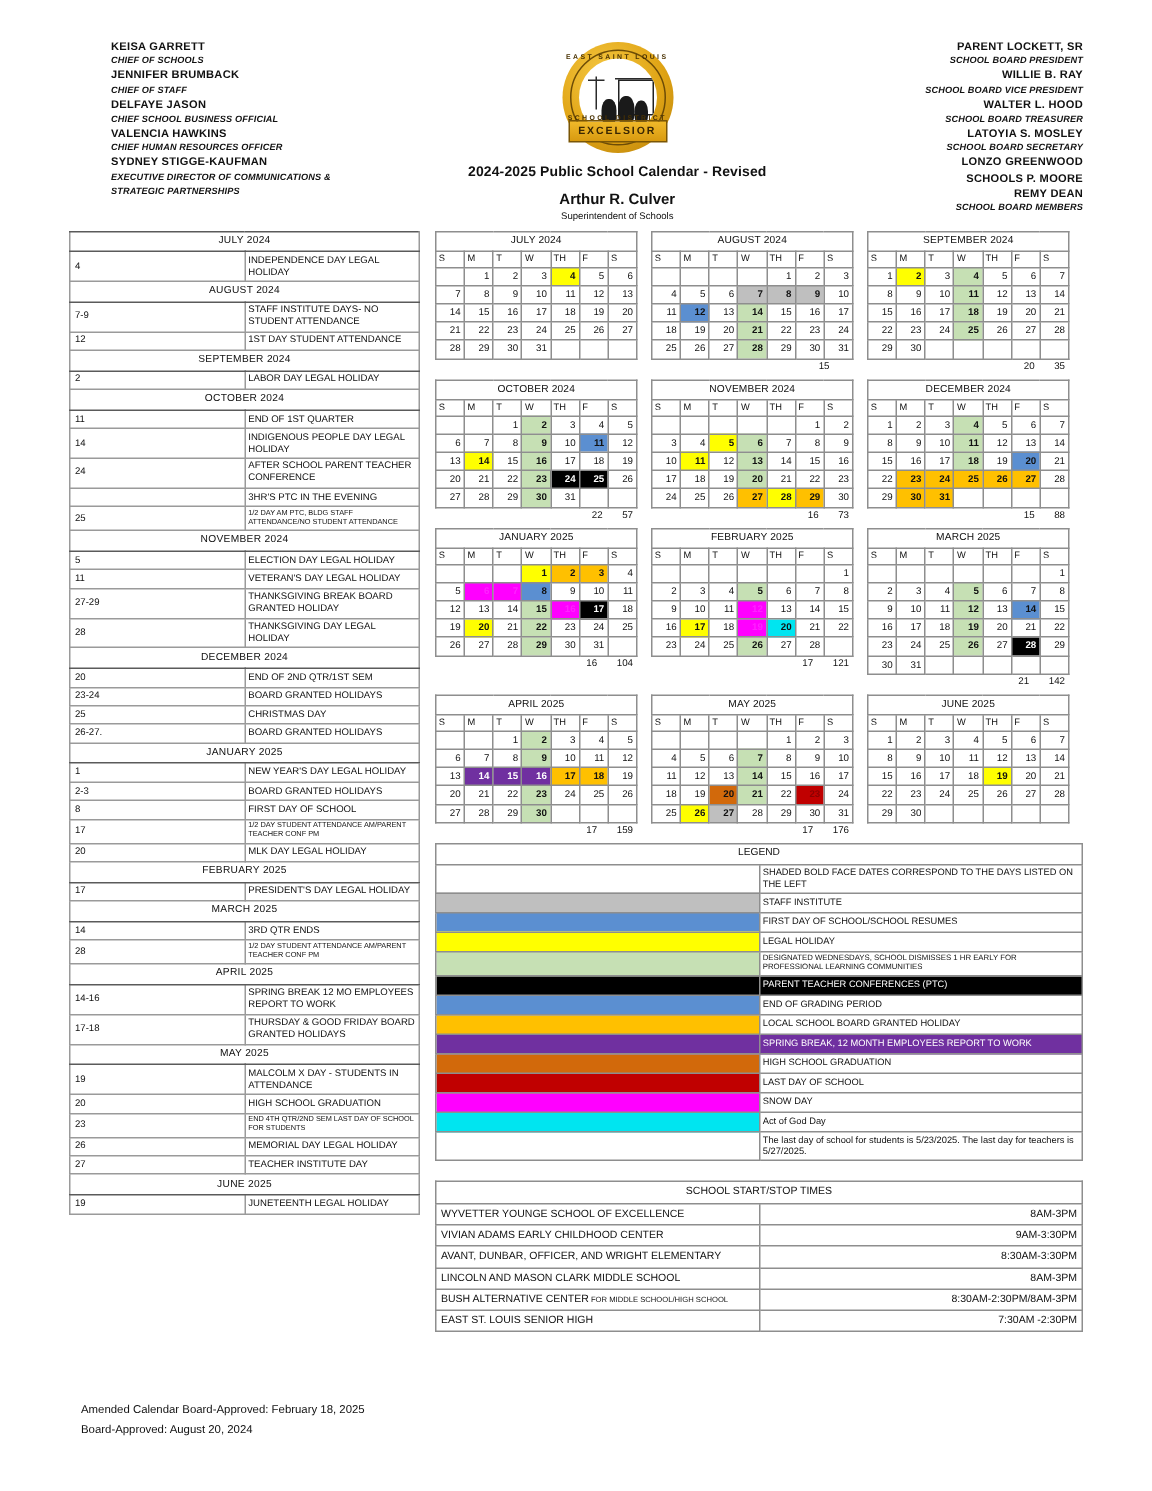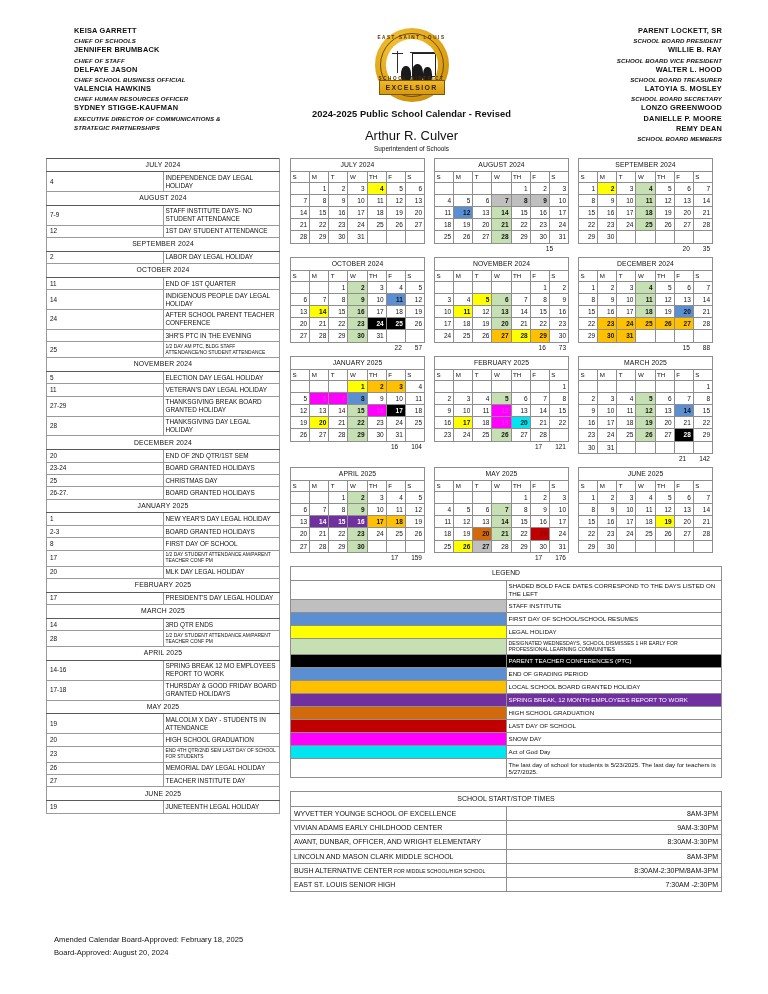--- a/index.html
+++ b/index.html
@@ -23,21 +23,21 @@
   .seal-txt-top{top:7px;}
   .seal-txt-bot{bottom:16px;}
   .seal-banner{position:absolute;left:4px;right:4px;bottom:7px;height:13px;background:linear-gradient(#f0b92a,#d89a10);border:1px solid #7a5606;
     display:flex;align-items:center;justify-content:center;font-size:7px;font-weight:bold;color:#3a2702;letter-spacing:1.3px;}
   .seal-fig{position:absolute;border-radius:45% 45% 35% 35%;background:#1a1a1a;}
   .seal-scale{position:absolute;width:1.5px;background:#2b2b2b;}
   .seal-bar{position:absolute;background:#2b2b2b;}
   .seal-bldg{position:absolute;background:#fff;border:1.1px solid #222;}
 
   .cal-title{font-size:9.3px;font-weight:bold;margin-top:7px;letter-spacing:.1px;}
-  .supt{font-size:13px;font-weight:normal;margin-top:9px;}
+  .supt{font-size:10px;font-weight:bold;margin-top:9px;}
   .supt-sub{font-size:6.4px;margin-top:1.5px;}
 
   
   .body{display:flex;padding:6px 46px 0 46px;gap:10px;align-items:flex-start;}
   .left{width:234px;}
   .right{flex:1;}
 
   
   table.ev{border-collapse:collapse;width:100%;table-layout:fixed;}
   table.ev td{border:.7px solid #9a9a9a;font-size:6.4px;padding:1.4px 2px;line-height:1.25;height:8.6px;vertical-align:middle;}
@@ -133,21 +133,21 @@
     <div class="hdr-col right" id="board-col">
         <div class="nm">PARENT LOCKETT, SR</div>
         <div class="ti">SCHOOL BOARD PRESIDENT</div>
         <div class="nm">WILLIE B. RAY</div>
         <div class="ti">SCHOOL BOARD VICE PRESIDENT</div>
         <div class="nm">WALTER L. HOOD</div>
         <div class="ti">SCHOOL BOARD TREASURER</div>
         <div class="nm">LATOYIA S. MOSLEY</div>
         <div class="ti">SCHOOL BOARD SECRETARY</div>
         <div class="nm">LONZO GREENWOOD</div>
-        <div class="nm">DANIELLE P. MOORE</div>
+        <div class="nm">SCHOOLS P. MOORE</div>
         <div class="nm">REMY DEAN</div>
         <div class="ti">SCHOOL BOARD MEMBERS</div>
       </div>
   </div>
 
   <div class="body">
     <div class="left">
       <table class="ev">
           <tbody id="ev-body">
             <tr>

